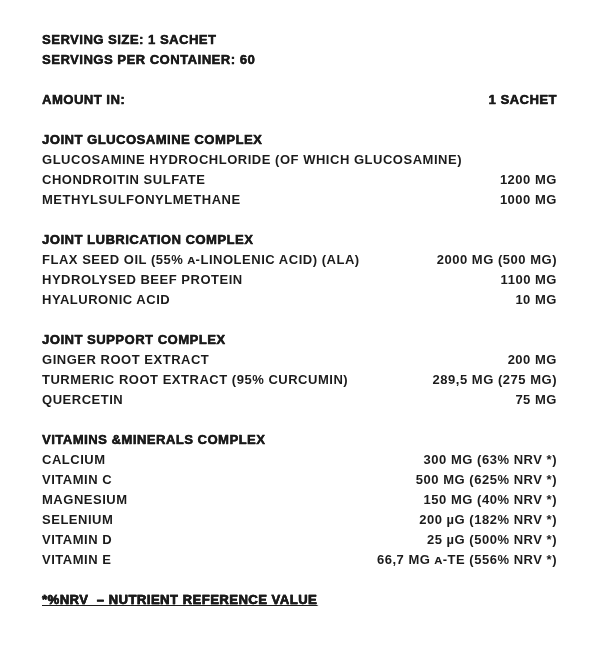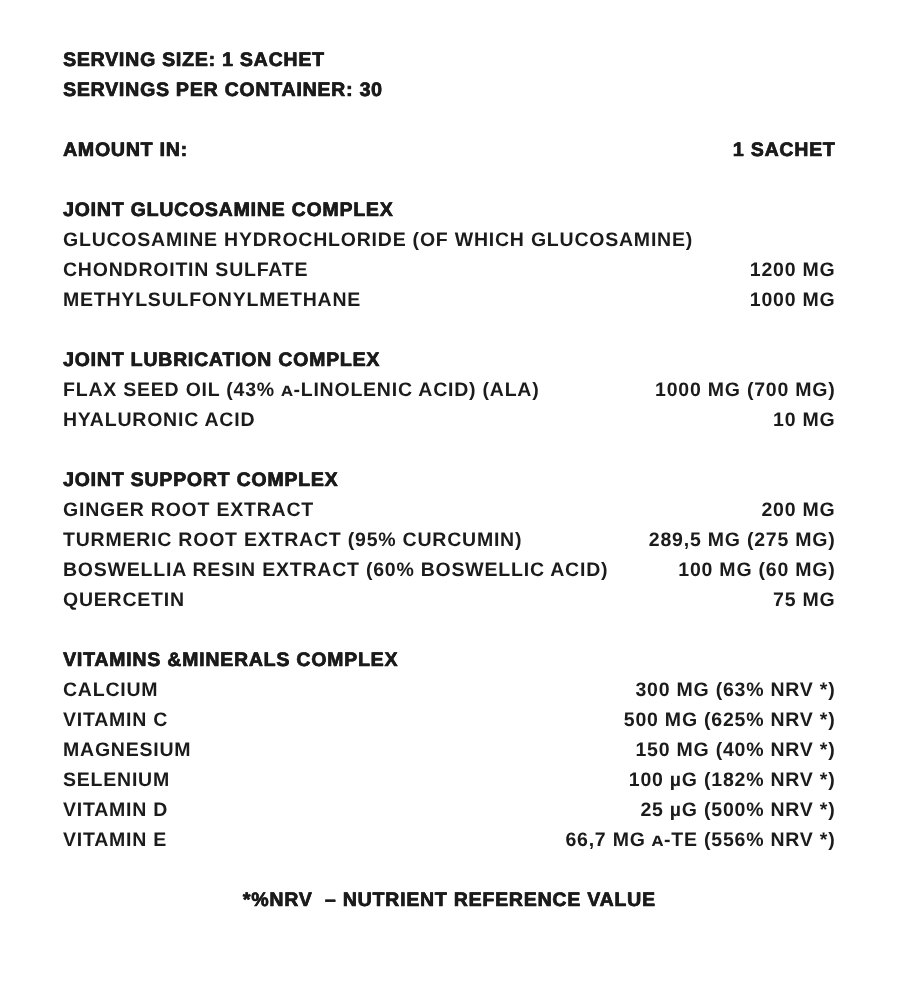--- a/index.html
+++ b/index.html
@@ -32,32 +32,33 @@
     justify-content: space-between;
     align-items: center;
     gap: 15px;
   }
   .row .lbl { white-space: nowrap; }
   .row .val { white-space: nowrap; text-align: right; }
   .amount-row { margin-top: 20px; }
   .section { margin-top: 20px; }
   .footnote {
     margin-top: 20px;
-    text-align: center;
+    text-align: left;
     white-space: pre;
+    text-decoration: underline;
   }
 </style>
 </head>
 <body>
 
 <div class="sheet">
 
   <div class="line strong">SERVING SIZE: 1 SACHET</div>
 
-  <div class="line strong">SERVINGS PER CONTAINER: 30</div>
+  <div class="line strong">SERVINGS PER CONTAINER: 60</div>
 
   <div class="row amount-row">
     <span class="lbl strong">AMOUNT IN:</span>
     <span class="val strong">1 SACHET</span>
   </div>
 
   <div id="sections">
   <div class="section">
     <div class="line strong">JOINT GLUCOSAMINE COMPLEX</div>
     <div>
@@ -74,24 +75,28 @@
     <span class="lbl">METHYLSULFONYLMETHANE</span>
     <span class="val">1000 MG</span>
   </div>
 </div>
   </div>
 
   <div class="section">
     <div class="line strong">JOINT LUBRICATION COMPLEX</div>
     <div>
   <div class="row">
-    <span class="lbl">FLAX SEED OIL (43% ᴀ-LINOLENIC ACID) (ALA)</span>
-    <span class="val">1000 MG (700 MG)</span>
+    <span class="lbl">FLAX SEED OIL (55% ᴀ-LINOLENIC ACID) (ALA)</span>
+    <span class="val">2000 MG (500 MG)</span>
   </div>
 
+  <div class="row">
+    <span class="lbl">HYDROLYSED BEEF PROTEIN</span>
+    <span class="val">1100 MG</span>
+  </div>
 
   <div class="row">
     <span class="lbl">HYALURONIC ACID</span>
     <span class="val">10 MG</span>
   </div>
 </div>
   </div>
 
   <div class="section">
     <div class="line strong">JOINT SUPPORT COMPLEX</div>
@@ -99,24 +104,20 @@
   <div class="row">
     <span class="lbl">GINGER ROOT EXTRACT</span>
     <span class="val">200 MG</span>
   </div>
 
   <div class="row">
     <span class="lbl">TURMERIC ROOT EXTRACT (95% CURCUMIN)</span>
     <span class="val">289,5 MG (275 MG)</span>
   </div>
 
-  <div class="row">
-    <span class="lbl">BOSWELLIA RESIN EXTRACT (60% BOSWELLIC ACID)</span>
-    <span class="val">100 MG (60 MG)</span>
-  </div>
 
   <div class="row">
     <span class="lbl">QUERCETIN</span>
     <span class="val">75 MG</span>
   </div>
 </div>
   </div>
 
   <div class="section">
     <div class="line strong">VITAMINS &amp;MINERALS COMPLEX</div>
@@ -131,21 +132,21 @@
     <span class="val">500 MG (625% NRV *)</span>
   </div>
 
   <div class="row">
     <span class="lbl">MAGNESIUM</span>
     <span class="val">150 MG (40% NRV *)</span>
   </div>
 
   <div class="row">
     <span class="lbl">SELENIUM</span>
-    <span class="val">100 µG (182% NRV *)</span>
+    <span class="val">200 µG (182% NRV *)</span>
   </div>
 
   <div class="row">
     <span class="lbl">VITAMIN D</span>
     <span class="val">25 µG (500% NRV *)</span>
   </div>
 
   <div class="row">
     <span class="lbl">VITAMIN E</span>
     <span class="val">66,7 MG ᴀ-TE (556% NRV *)</span>

